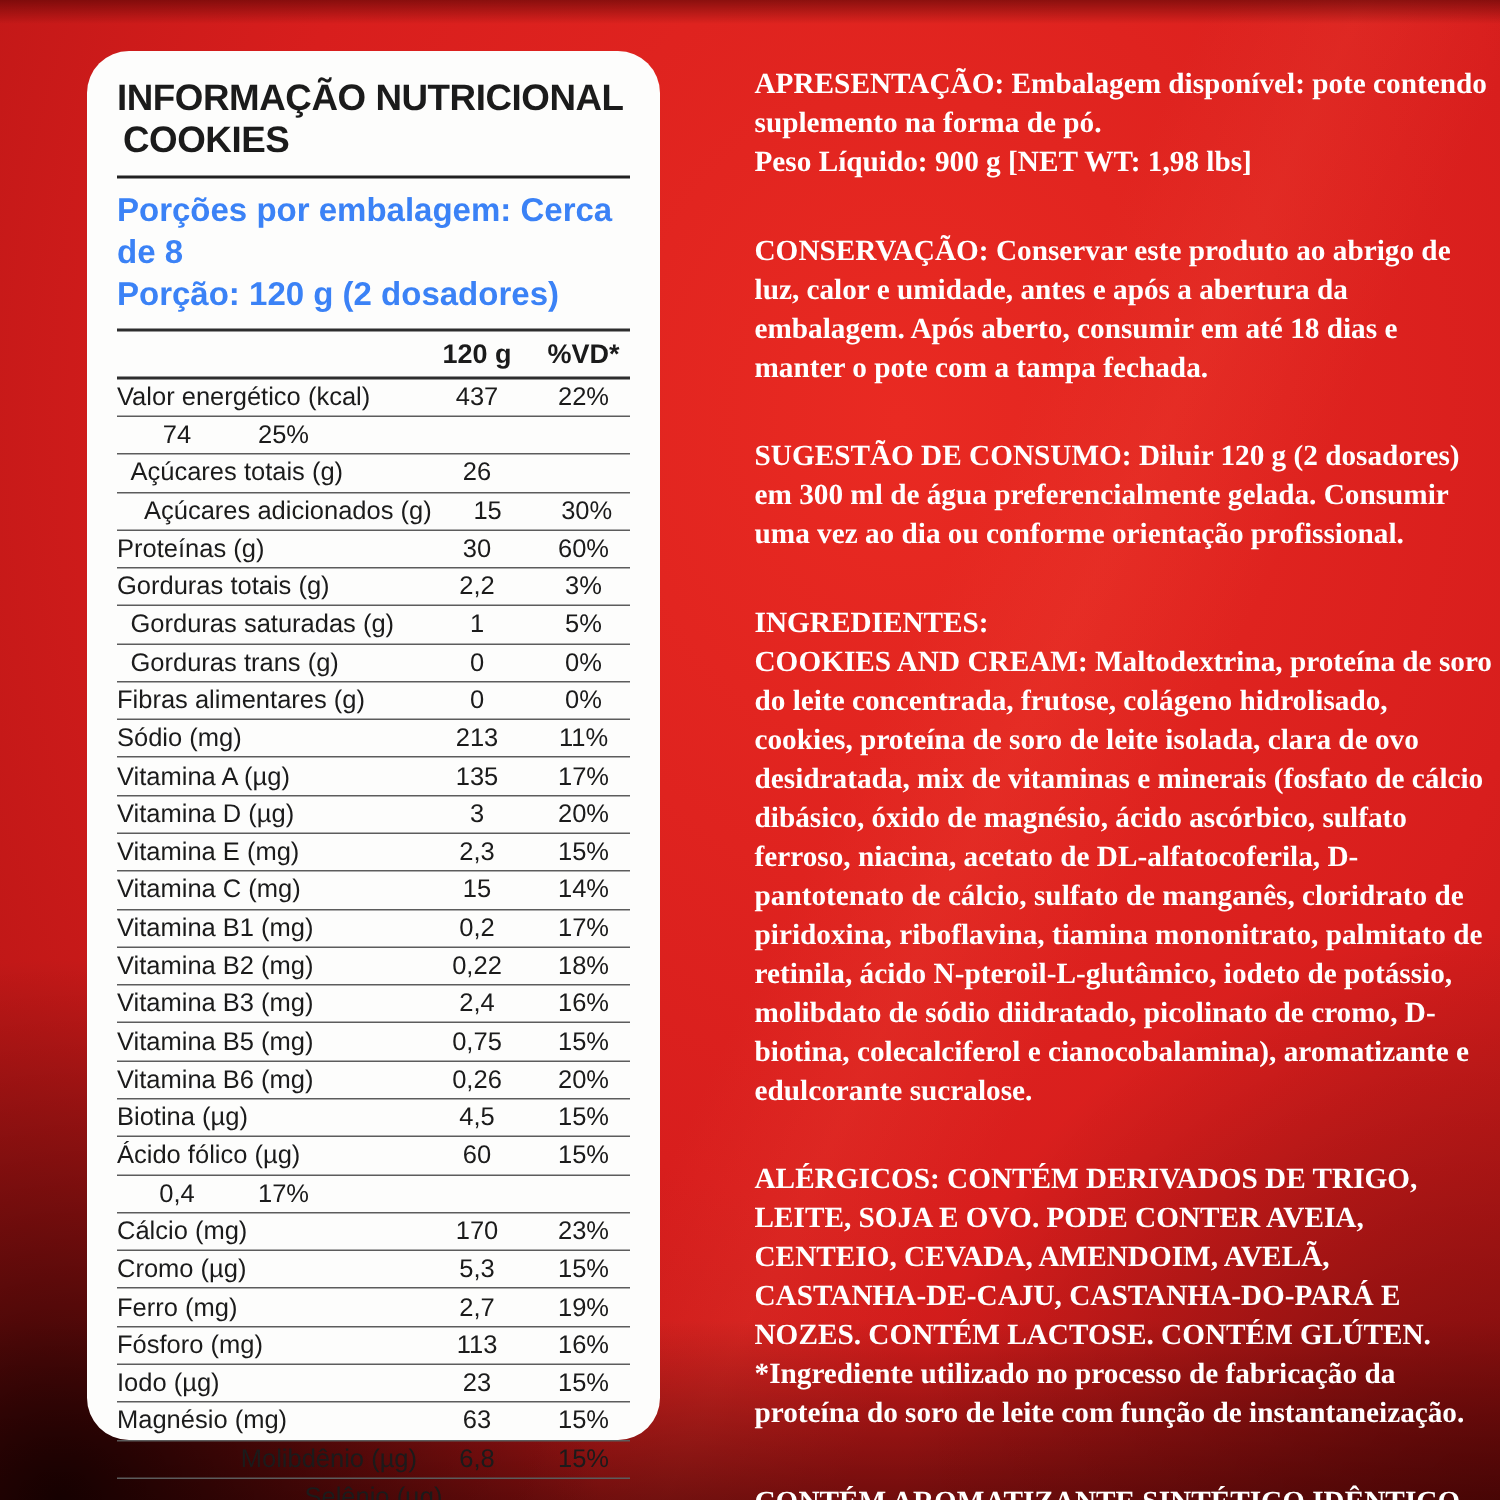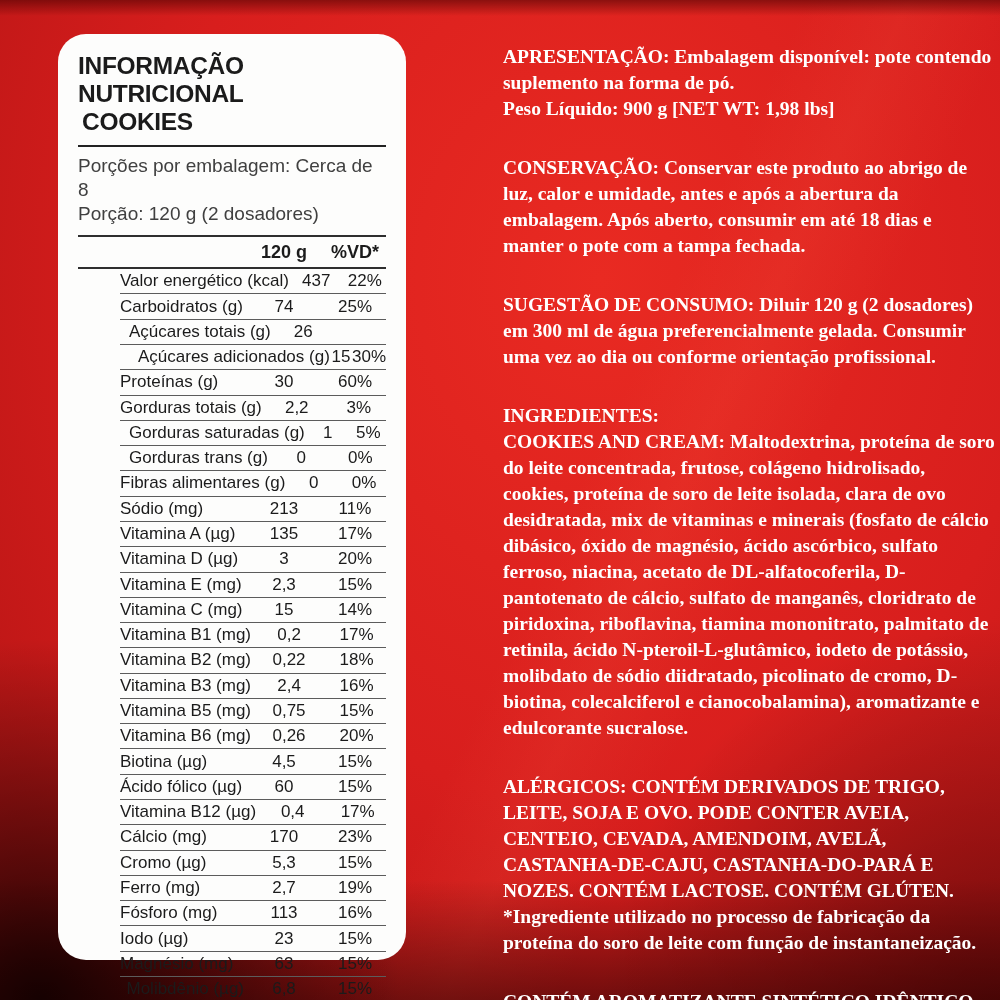--- a/index.html
+++ b/index.html
@@ -13,35 +13,35 @@
     background-image:
       linear-gradient(to bottom, rgba(70,0,0,.55) 0px, rgba(70,0,0,0) 16px),
       radial-gradient(circle at 4% 100%, rgba(15,0,0,.92) 0%, rgba(15,0,0,0) 26%),
       radial-gradient(circle at 100% 102%, rgba(40,0,0,.55) 0%, rgba(40,0,0,0) 28%),
       linear-gradient(to bottom, rgba(0,0,0,0) 88%, rgba(25,0,0,.5) 100%),
       linear-gradient(115deg, rgba(255,80,60,0) 55%, rgba(255,110,80,.10) 62%, rgba(255,80,60,0) 70%),
       radial-gradient(ellipse at 60% 28%, #e92a22 0%, #d81e1d 52%, #b01313 100%);
   }
   
   .panel{
-    position:absolute;left:58px;top:34px;width:348px;height:926px;
+    position:absolute;left:58px;top:34px;width:382px;height:926px;
     background:#fdfdfc;border-radius:28px;
     box-sizing:border-box;padding:18px 20px 0 20px;
     color:#1b1b1b;
   }
   .title{font-weight:bold;font-size:24.5px;line-height:1.14;letter-spacing:-.3px;}
   .title .l2{padding-left:4px;}
   .rule{border:0;border-top:2.4px solid #222;margin:9px 0 0 0;}
   .rule.thin{border-top-width:2px;border-top-color:#2e2e2e;}
-  .servings{font-size:19px;line-height:1.27;margin-top:7px;color:#404040;}
+  .servings{font-size:22px;line-height:1.27;margin-top:7px;color:#3b82f6;font-weight:bold;}
   .hdr{display:flex;align-items:center;font-weight:bold;font-size:18px;padding:5px 0 4px 0;}
   .hdr .sp{flex:1;}
   .rows{margin-top:0;}
   .row{display:flex;align-items:center;font-size:17px;
-       padding:2.1px 0 2.2px 0;border-bottom:1.6px solid #5c5c5c;margin-left:42px;}
+       padding:2.1px 0 2.2px 0;border-bottom:1.6px solid #5c5c5c;}
   .row:last-child{border-bottom:none;flex-direction:column;}
   .lbl{flex:1;white-space:nowrap;}
   .val{width:80px;text-align:center;}
   .dv{width:62px;text-align:center;}
   .rule-foot{border:0;border-top:2.6px solid #222;margin:0;}
   
   .info{
     position:absolute;left:487px;top:44px;width:508px;
     color:#ffffff;font-family:"Liberation Serif",serif;
     font-size:19.5px;line-height:26px;
@@ -71,21 +71,20 @@
     <span class="dv">%VD*</span>
   </div>
   <hr class="rule thin" style="margin:0;">
   <div class="rows">
       <div class="row">
         <span class="lbl" style="padding-left: 0px;">Valor energético (kcal)</span>
         <span class="val">437</span>
         <span class="dv">22%</span>
       </div>
       <div class="row">
-        <span class="lbl" style="padding-left: 0px;">Carboidratos (g)</span>
         <span class="val">74</span>
         <span class="dv">25%</span>
       </div>
       <div class="row">
         <span class="lbl" style="padding-left: 9px;">Açúcares totais (g)</span>
         <span class="val">26</span>
         <span class="dv"></span>
       </div>
       <div class="row">
         <span class="lbl" style="padding-left: 18px;">Açúcares adicionados (g)</span>
@@ -171,21 +170,20 @@
         <span class="lbl" style="padding-left: 0px;">Biotina (µg)</span>
         <span class="val">4,5</span>
         <span class="dv">15%</span>
       </div>
       <div class="row">
         <span class="lbl" style="padding-left: 0px;">Ácido fólico (µg)</span>
         <span class="val">60</span>
         <span class="dv">15%</span>
       </div>
       <div class="row">
-        <span class="lbl" style="padding-left: 0px;">Vitamina B12 (µg)</span>
         <span class="val">0,4</span>
         <span class="dv">17%</span>
       </div>
       <div class="row">
         <span class="lbl" style="padding-left: 0px;">Cálcio (mg)</span>
         <span class="val">170</span>
         <span class="dv">23%</span>
       </div>
       <div class="row">
         <span class="lbl" style="padding-left: 0px;">Cromo (µg)</span>

